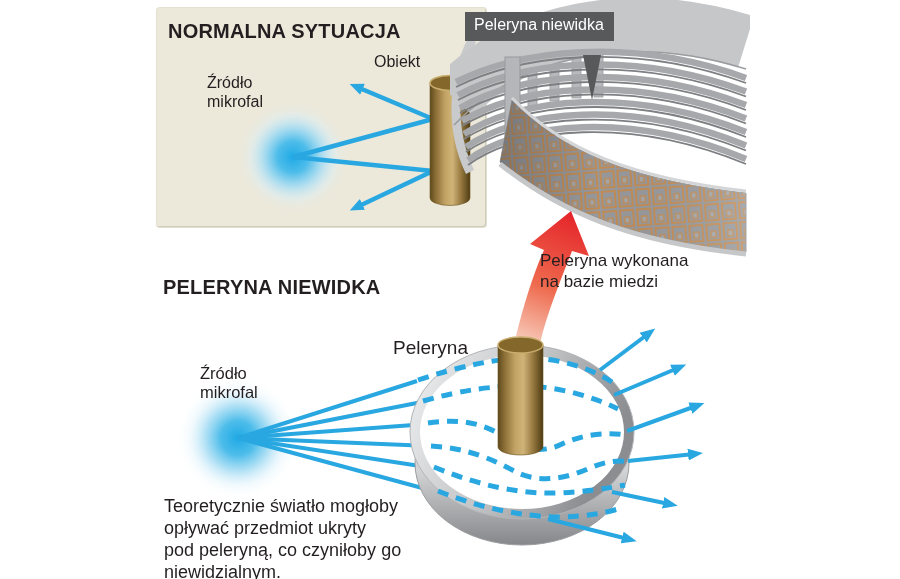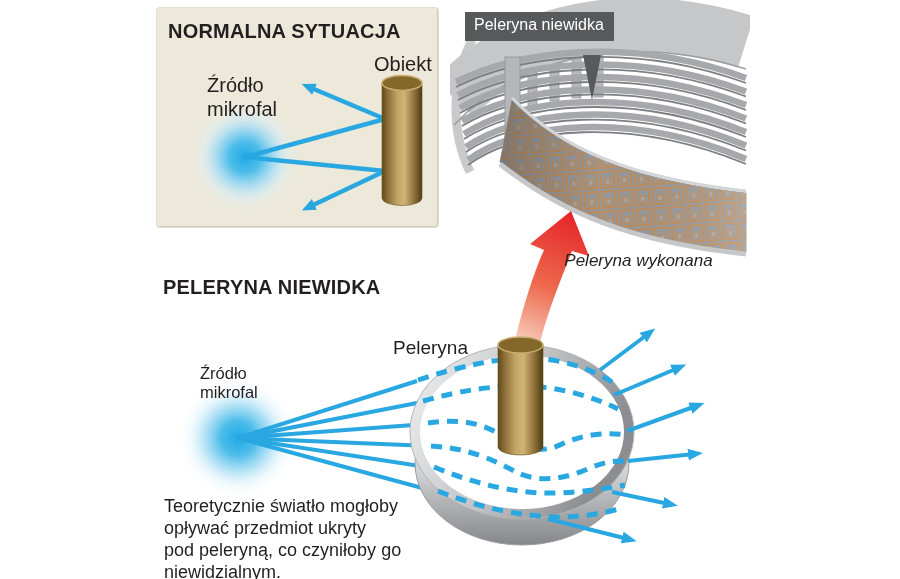--- a/index.html
+++ b/index.html
@@ -6,30 +6,31 @@
   .stage {
     position:relative; width:900px; height:579px; overflow:hidden;
     background:#ffffff; color:#231f20;
     font-family:"Liberation Sans", sans-serif;
   }
   .abs { position:absolute; }
   .panel {
     left:157px; top:8px; width:281px; height:219px;
     background:#ece9db; border-radius:3px;
     box-shadow: inset -1px -1px 0 #cfccba, 0 0 0 1px #e3e0d1;
+    padding-left: 48px;
   }
   .panel-title { left:11px; top:12px; font-size:20px; font-weight:bold; letter-spacing:.2px; }
   .h1 { font-size:20px; font-weight:bold; letter-spacing:.2px; }
-  .lbl { font-size:20px; line-height:1.18; }
+  .lbl { font-size:16px; line-height:1.18; }
   .callout {
     left:465px; top:12px; background:#58595b; color:#ffffff;
     font-size:16px; line-height:1.3; padding:3px 10px 5px 9px; white-space:nowrap;
     z-index:5;
   }
-  .caption { left:540px; top:251px; width:197px; text-align:center; font-size:17px; line-height:1.22;font-style:italic; }
+  .caption { left:540px; top:251px; width:197px; text-align:left; font-size:17px; line-height:1.22; }
   .para { left:164px; top:487px; font-size:18px; line-height:1.23;margin-top:8px; }
   svg { display:block; }
 </style>
 </head>
 <body>
 
 <div class="stage">
 
   <div class="abs panel">
     <svg width="281" height="219" viewBox="0 0 281 219">
@@ -134,20 +135,21 @@
 
     <polygon points="133,55 151,55 142,100" fill="#58595b"></polygon>
   </svg>
 
   <div class="abs callout">
     <div>Peleryna niewidka</div>
   </div>
 
   <div class="abs caption">
     <div>Peleryna wykonana</div>
+    <div>na bazie miedzi</div>
   </div>
 
   <div class="abs h1" style="left:163px; top:276px;">PELERYNA NIEWIDKA</div>
 
   <svg class="abs" style="left:0; top:300px;" width="900" height="279" viewBox="0 300 900 279">
     <defs>
       <radialGradient id="glowB" cx="50%" cy="50%" r="50%">
         <stop offset="0%" stop-color="#1fa9e5"></stop>
         <stop offset="28%" stop-color="#4ebdea"></stop>
         <stop offset="52%" stop-color="#9fdaf3" stop-opacity="0.85"></stop>

